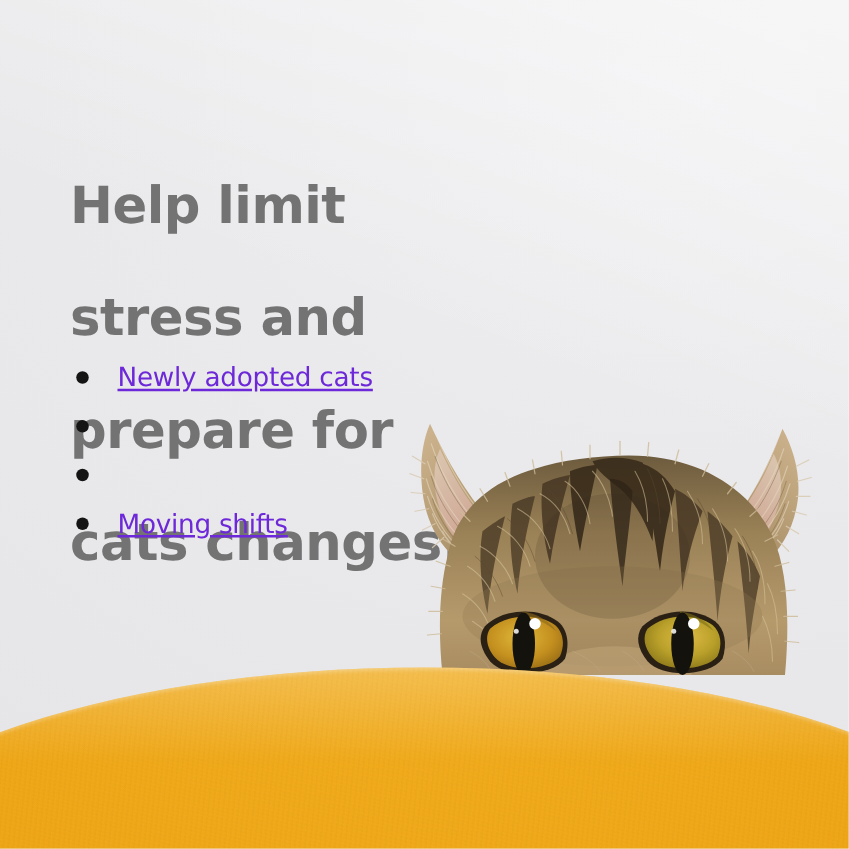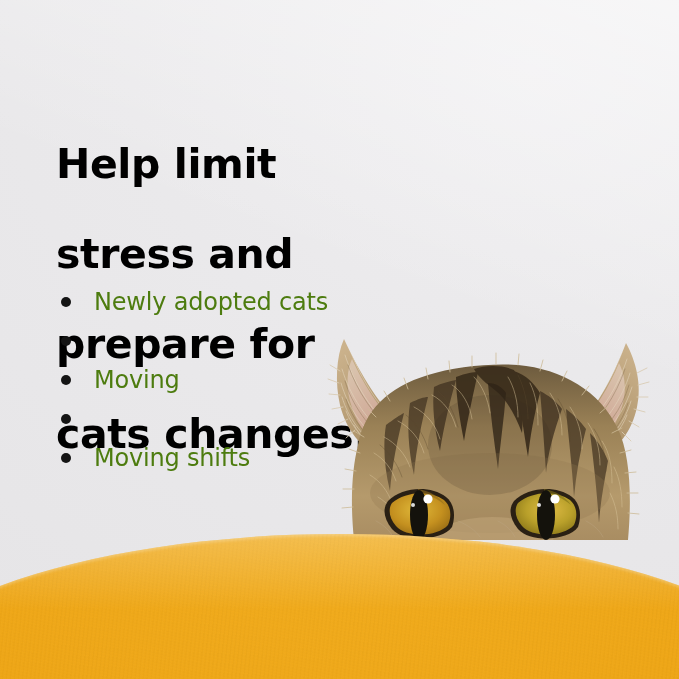--- a/index.html
+++ b/index.html
@@ -28,21 +28,21 @@
     background: linear-gradient(200deg, rgba(255,255,255,0.55) 0%, rgba(255,255,255,0.0) 42%);
     pointer-events: none;
   }
 
   
   .headline {
     position: absolute;
     left: 56px;
     top: 97px;
     width: 330px;
-    color: #000000;
+    color: #737373;
     font-size: 41px;
     line-height: 45px;
     font-weight: 700;
     letter-spacing: -0.4px;
     font-family: "DejaVu Sans", sans-serif;
     white-space: pre-line;
   }
   .headline .hl-line { display: block; }
 
   
@@ -51,28 +51,29 @@
     left: 58px;
     top: 290px;
     width: 300px;
     list-style: none;
     margin: 0;
     padding: 0;
     z-index: 6;
   }
   .bullets li {
     position: relative;
-    color: #4d7c0f;
-    font-size: 24px;
+    color: #6d28d9;
+    font-size: 21px;
     line-height: 24px;
     height: 39px;
     padding-left: 36px;
     font-family: "DejaVu Sans", sans-serif;
     letter-spacing: -0.2px;
     white-space: nowrap;
+    text-decoration: underline;
   }
   .bullets li .dot {
     position: absolute;
     left: 3px;
     top: 7px;
     width: 10px;
     height: 10px;
     border-radius: 50%;
     background: #141414;
   }
@@ -134,24 +135,20 @@
     <span class="hl-line">cats changes:</span>
   </div>
 
   <ul class="bullets">
     <li>
       <span class="dot"></span>
       <span>Newly adopted cats</span>
     </li>
     <li>
       <span class="dot"></span>
-    </li>
-    <li>
-      <span class="dot"></span>
-      <span>Moving</span>
     </li>
     <li>
       <span class="dot"></span>
     </li>
     <li>
       <span class="dot"></span>
       <span>Moving shifts</span>
     </li>
   </ul>
 

